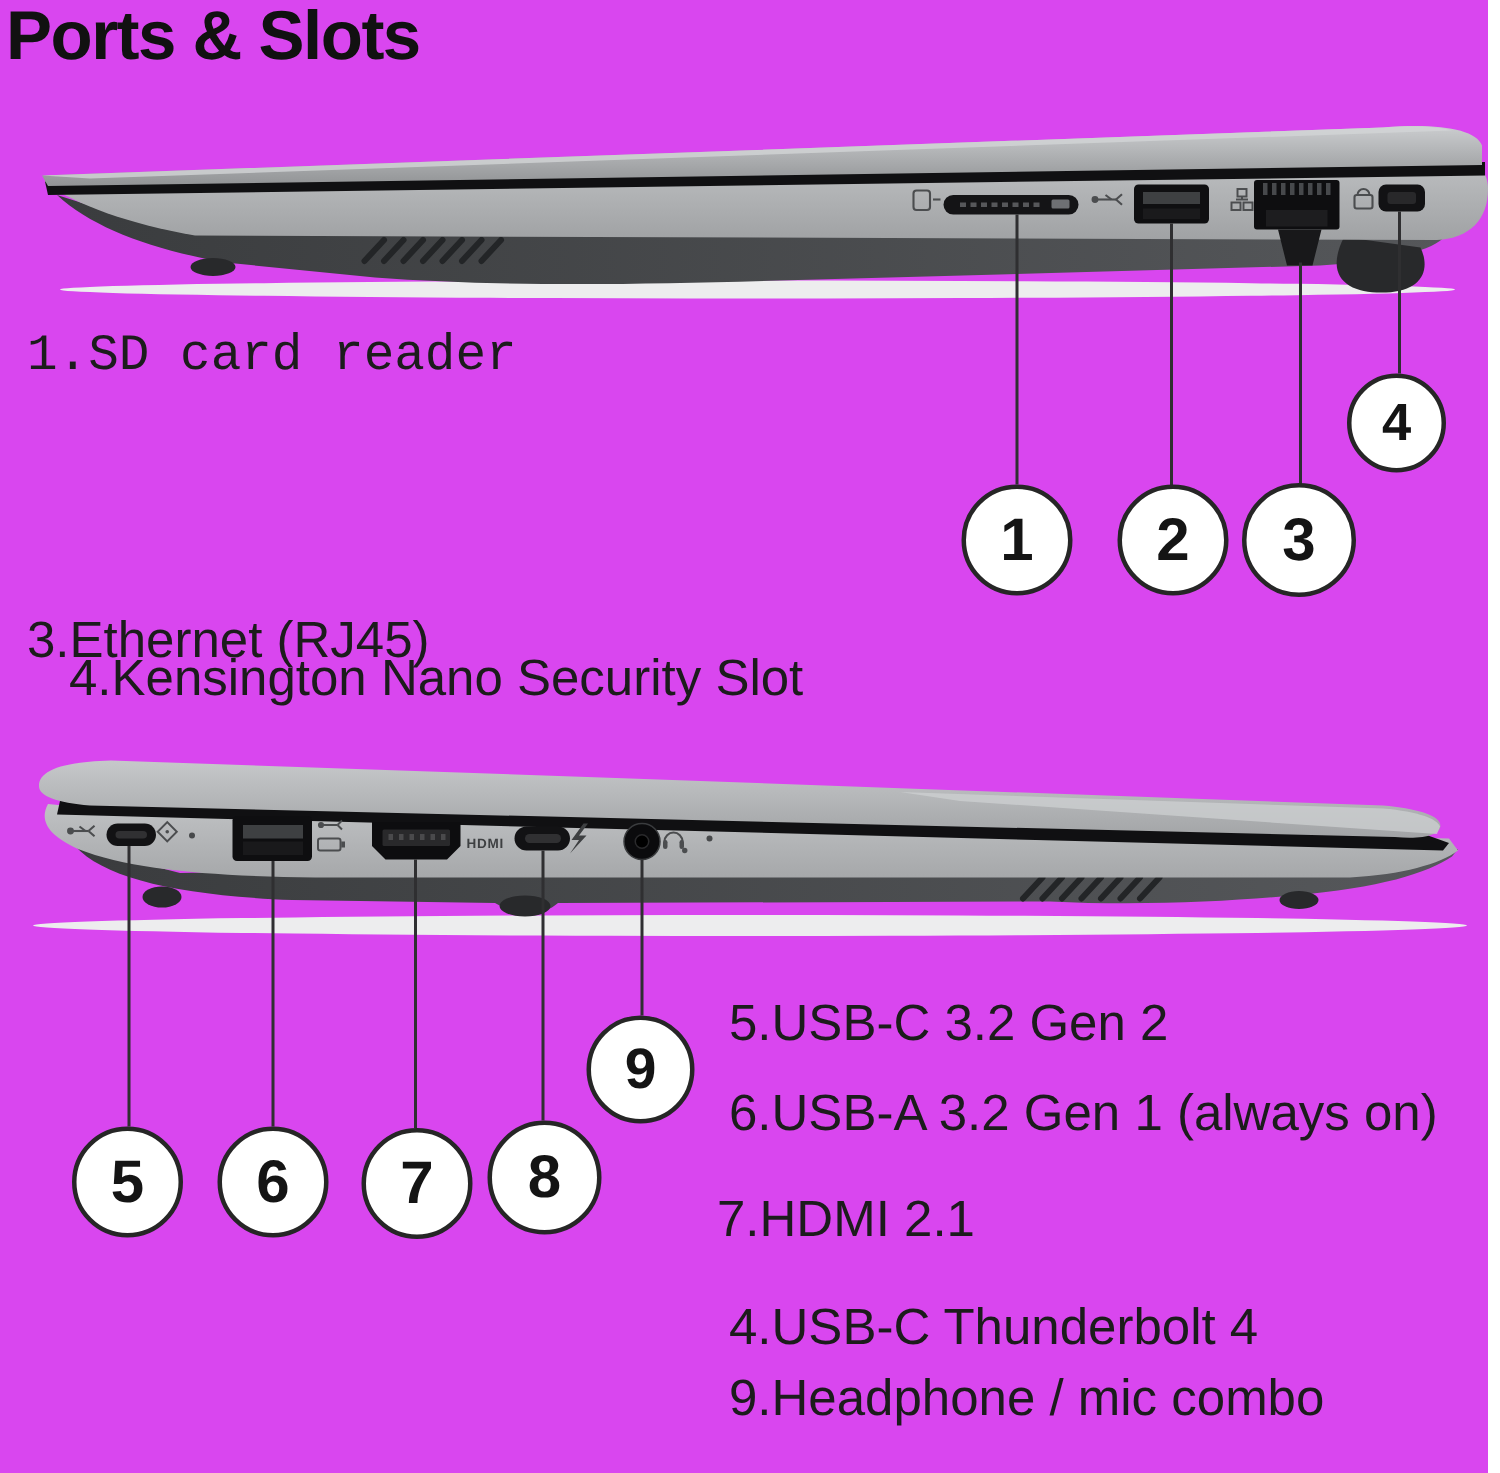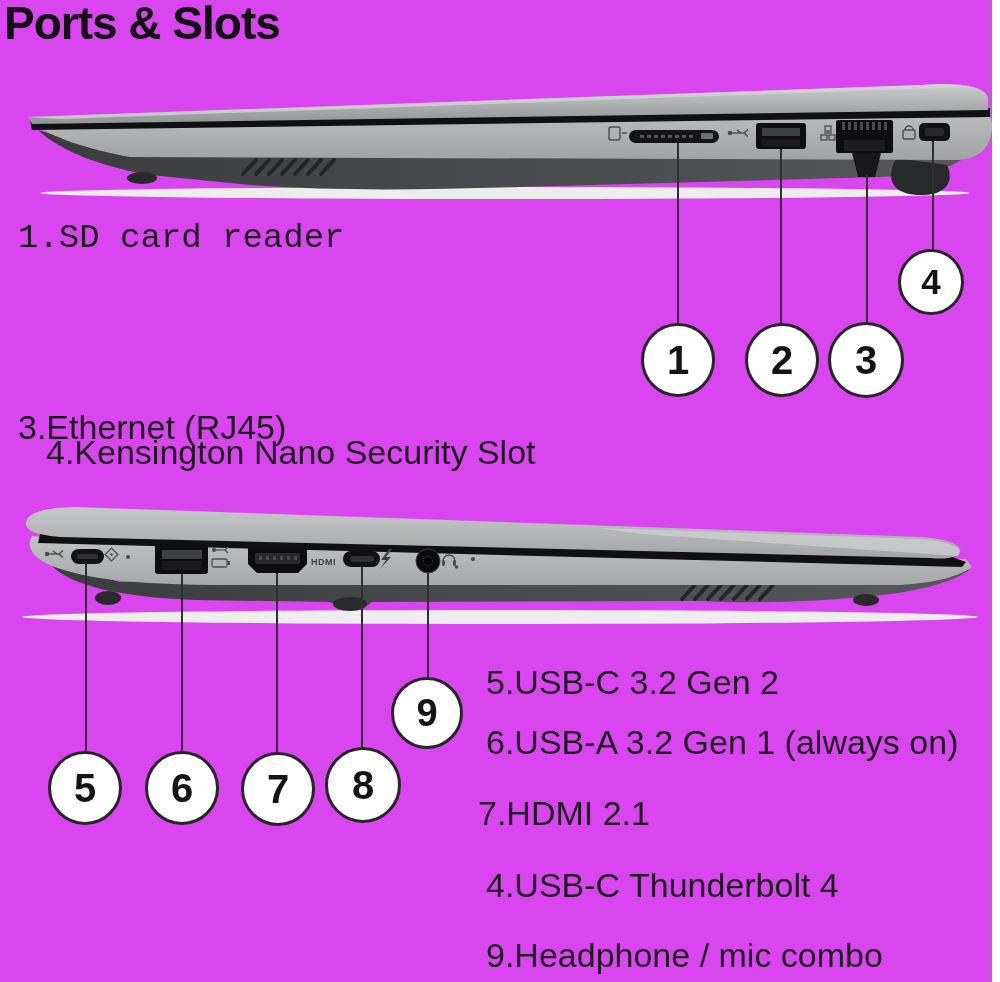--- a/index.html
+++ b/index.html
@@ -269,15 +269,15 @@
     <span>8</span>
   </div>
   <div class="callout-circle c-sm2" style="left:391px;top:677px;">
     <span>9</span>
   </div>
 
   <div class="label-item" style="left:486px;top:646px;margin-top:15px;">5.USB-C 3.2 Gen 2</div>
   <div class="label-item" style="left:486px;top:721px;">6.USB-A 3.2 Gen 1 (always on)</div>
   <div class="label-item" style="left:478px;top:792px;">7.HDMI 2.1</div>
   <div class="label-item" style="left:486px;top:864px;">4.USB-C Thunderbolt 4</div>
-  <div class="label-item" style="left:486px;top:934px;">9.Headphone / mic combo</div>
+  <div class="label-item" style="left:486px;top:911px;">9.Headphone / mic combo</div>
 
 </div>
 
 </body></html>

